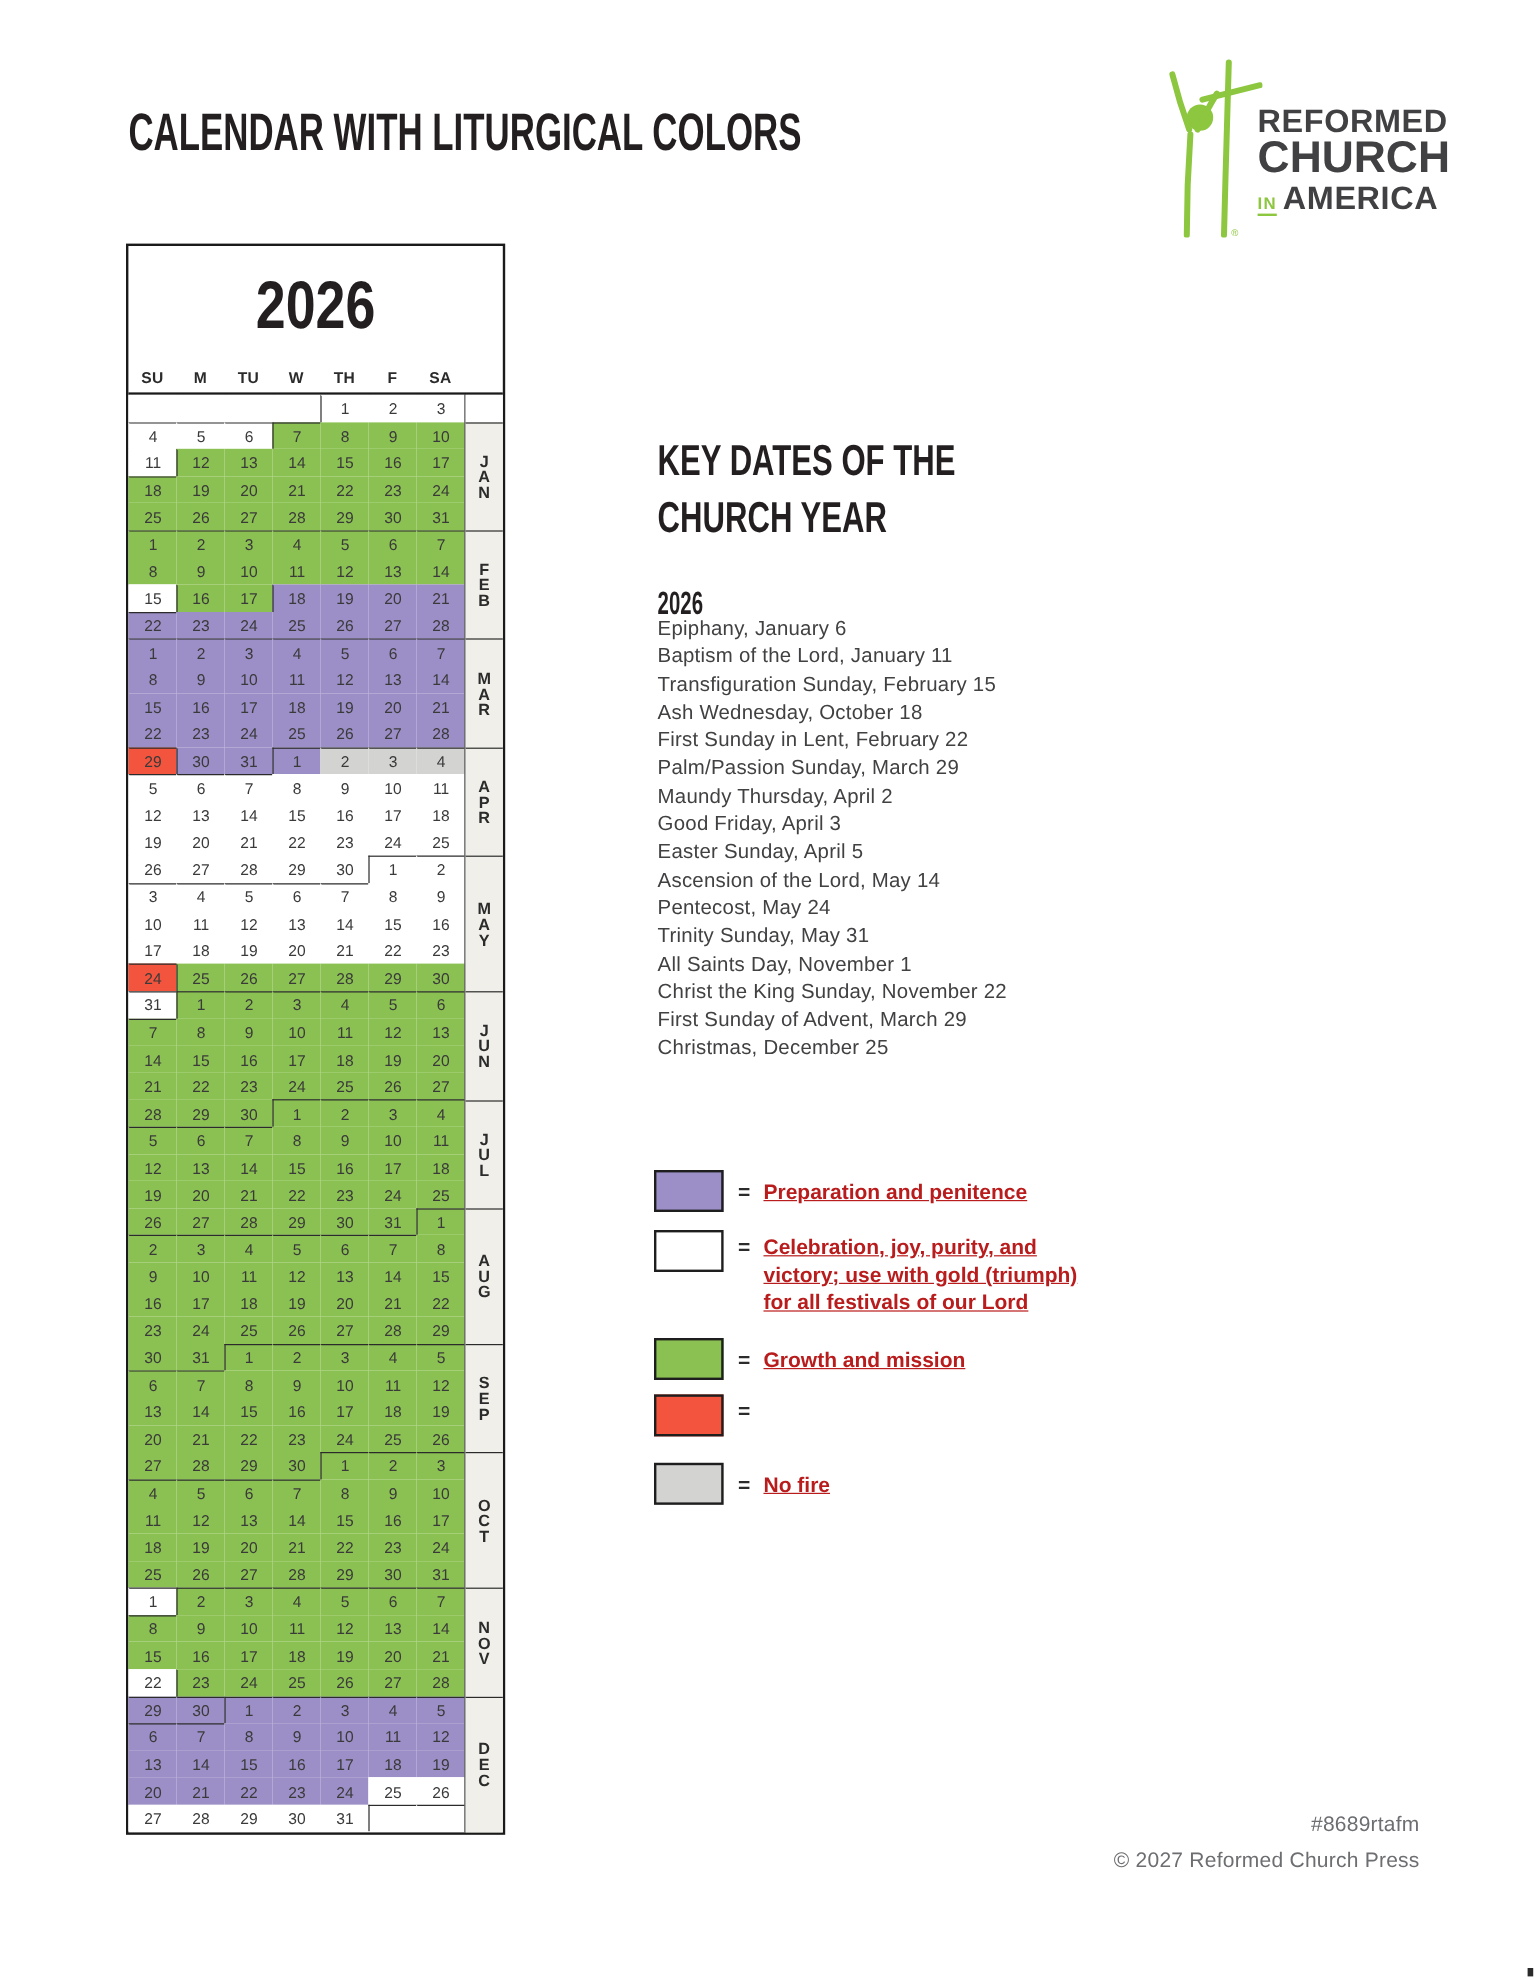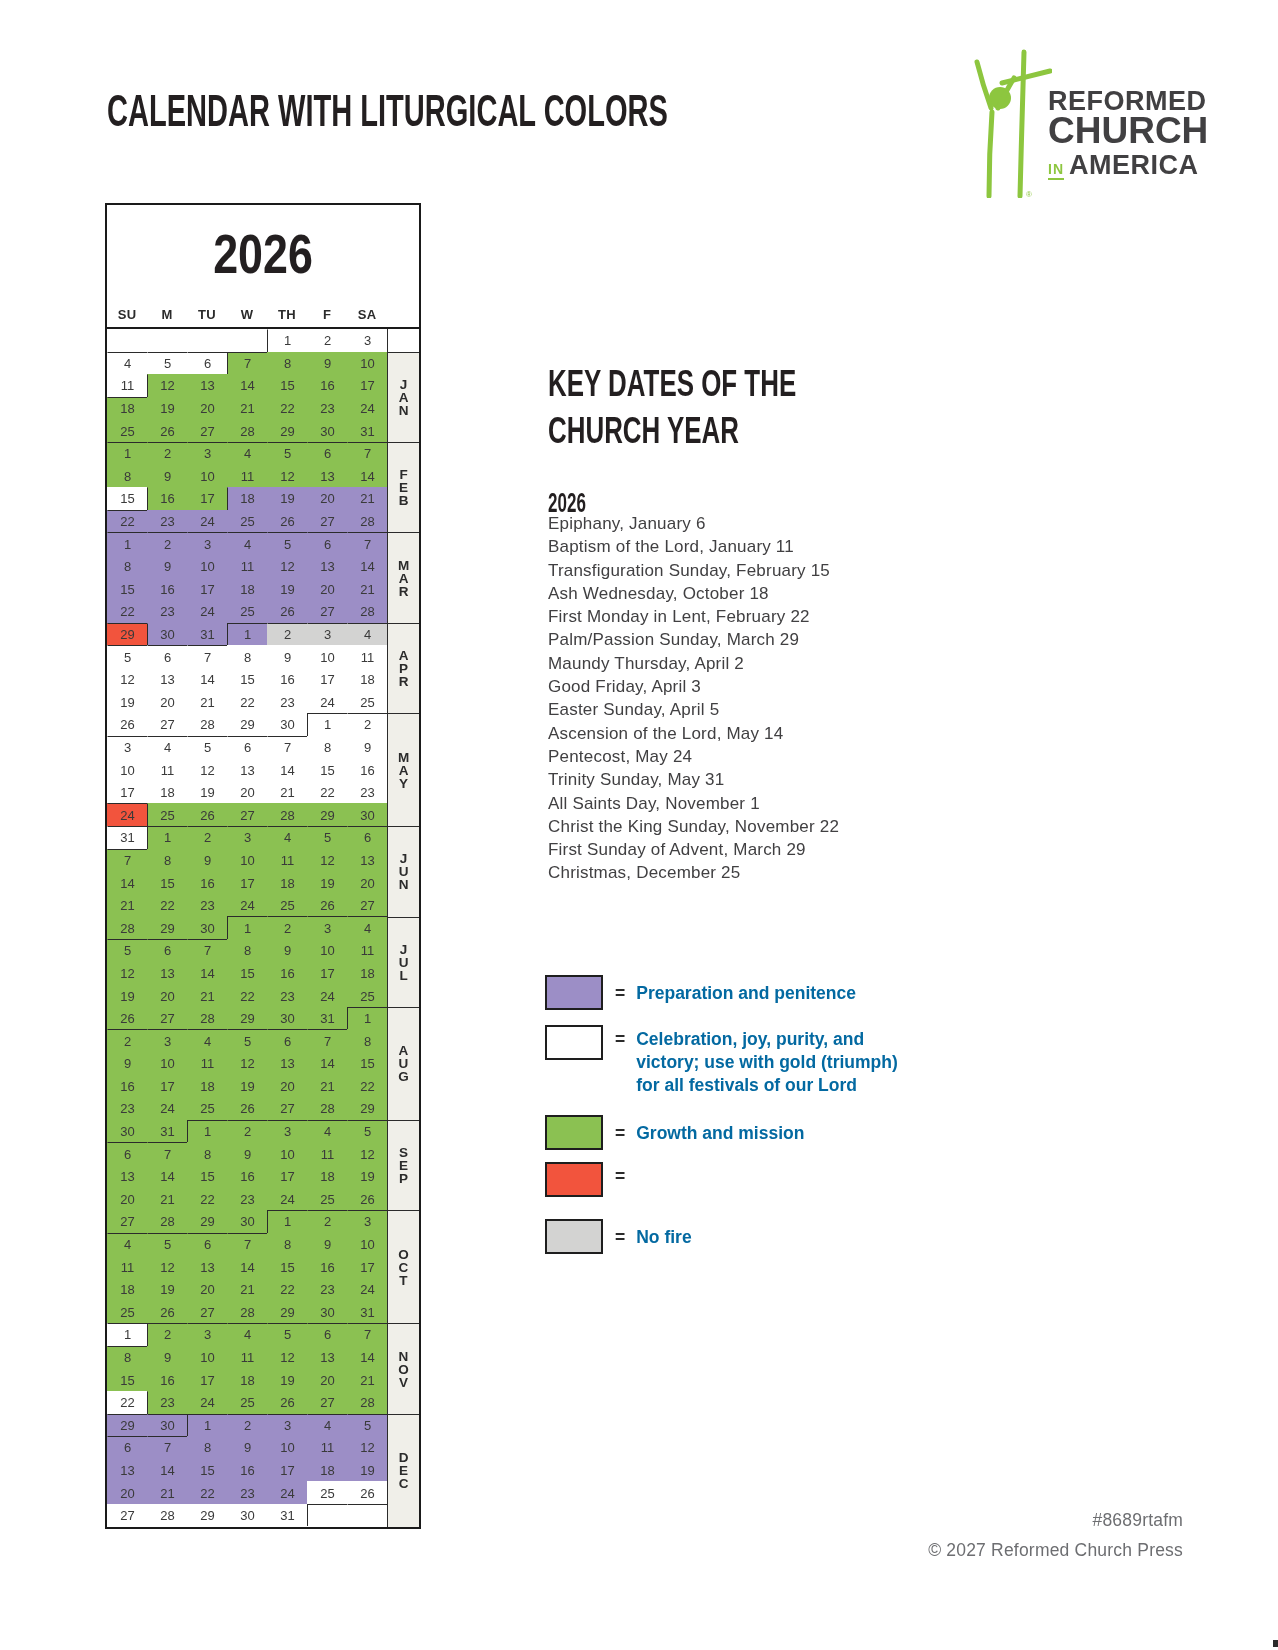--- a/index.html
+++ b/index.html
@@ -50,21 +50,21 @@
             transform:scaleX(.63);transform-origin:left top;}
   .key-dates{position:absolute;left:548px;top:512px;font-size:17px;line-height:23.3px;
              color:#414042;letter-spacing:.2px;}
 
   
   .legend{position:absolute;left:545px;top:975px;}
   .legend-item{display:flex;align-items:flex-start;margin-bottom:15px;}
   .swatch{flex:none;width:58px;height:35px;box-sizing:border-box;border:2px solid #1e1e1e;}
   .eq{flex:none;margin-left:12px;margin-right:11px;font-size:17.5px;font-weight:bold;
       line-height:23px;margin-top:3px;color:#2b2b2b;}
-  .ltext{font-size:17.5px;font-weight:bold;line-height:23px;margin-top:3px;color:#0369a1;}
+  .ltext{font-size:17.5px;font-weight:bold;line-height:23px;margin-top:3px;color:#b91c1c;text-decoration:underline;}
   .legend-item.single .eq,.legend-item.single .ltext{margin-top:7px;}
   .legend-item.li1{margin-bottom:18px;}
   .legend-item.li2{margin-bottom:12px;}
   .legend-item.li3{margin-bottom:22px;}
   .legend-item.li4{margin-bottom:0;}
 
   
   .footer{position:absolute;right:95px;top:1505px;text-align:right;font-size:17.5px;
           line-height:30px;color:#6d6e71;letter-spacing:.2px;}
   .corner{position:absolute;right:0;bottom:3px;width:5px;height:7px;background:#2a2a2a;}
@@ -527,21 +527,21 @@
   <div class="key-heading">
     <div>KEY DATES OF THE</div>
     <div>CHURCH YEAR</div>
   </div>
   <div class="key-year">2026</div>
   <div class="key-dates">
       <div class="kd">Epiphany, January 6</div>
       <div class="kd">Baptism of the Lord, January 11</div>
       <div class="kd">Transfiguration Sunday, February 15</div>
       <div class="kd">Ash Wednesday, October 18</div>
-      <div class="kd">First Monday in Lent, February 22</div>
+      <div class="kd">First Sunday in Lent, February 22</div>
       <div class="kd">Palm/Passion Sunday, March 29</div>
       <div class="kd">Maundy Thursday, April 2</div>
       <div class="kd">Good Friday, April 3</div>
       <div class="kd">Easter Sunday, April 5</div>
       <div class="kd">Ascension of the Lord, May 14</div>
       <div class="kd">Pentecost, May 24</div>
       <div class="kd">Trinity Sunday, May 31</div>
       <div class="kd">All Saints Day, November 1</div>
       <div class="kd">Christ the King Sunday, November 22</div>
       <div class="kd">First Sunday of Advent, March 29</div>

